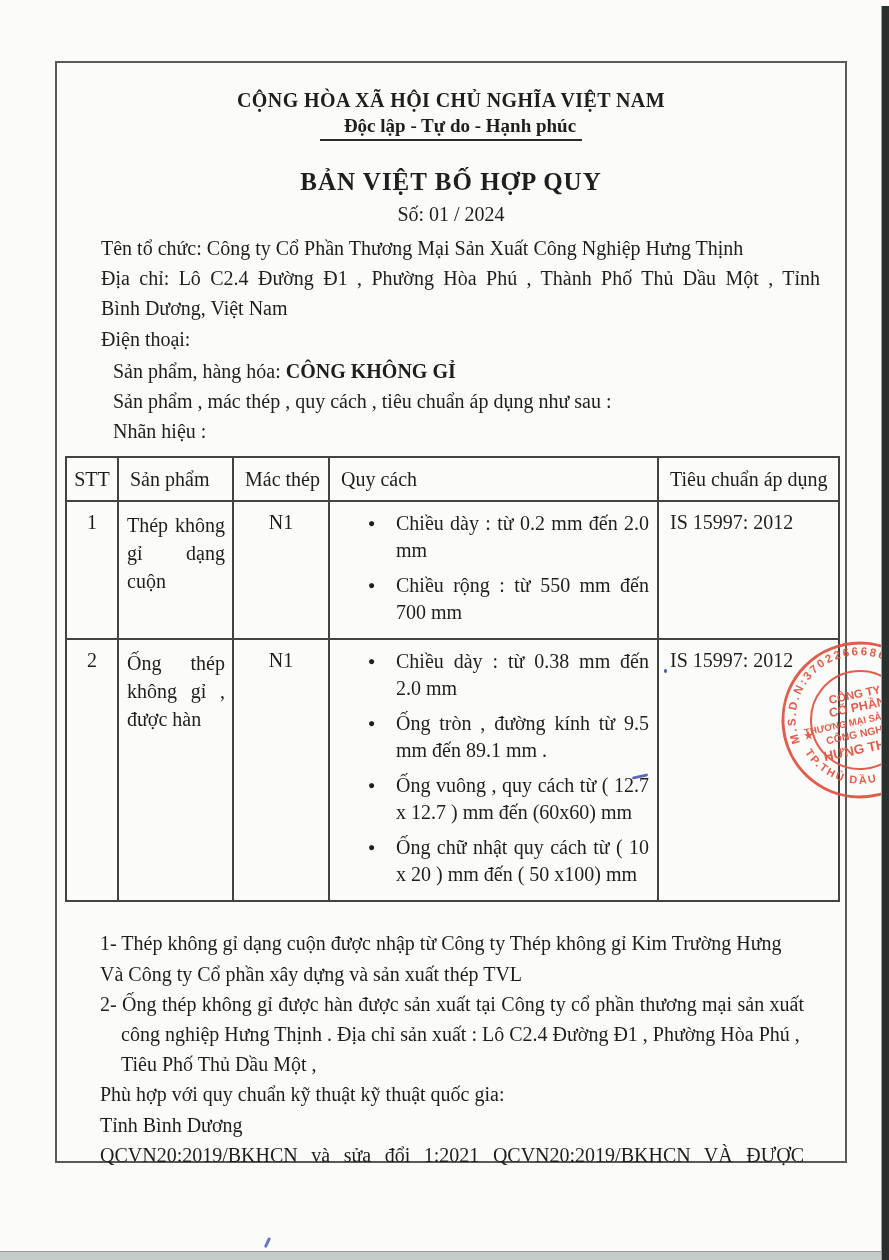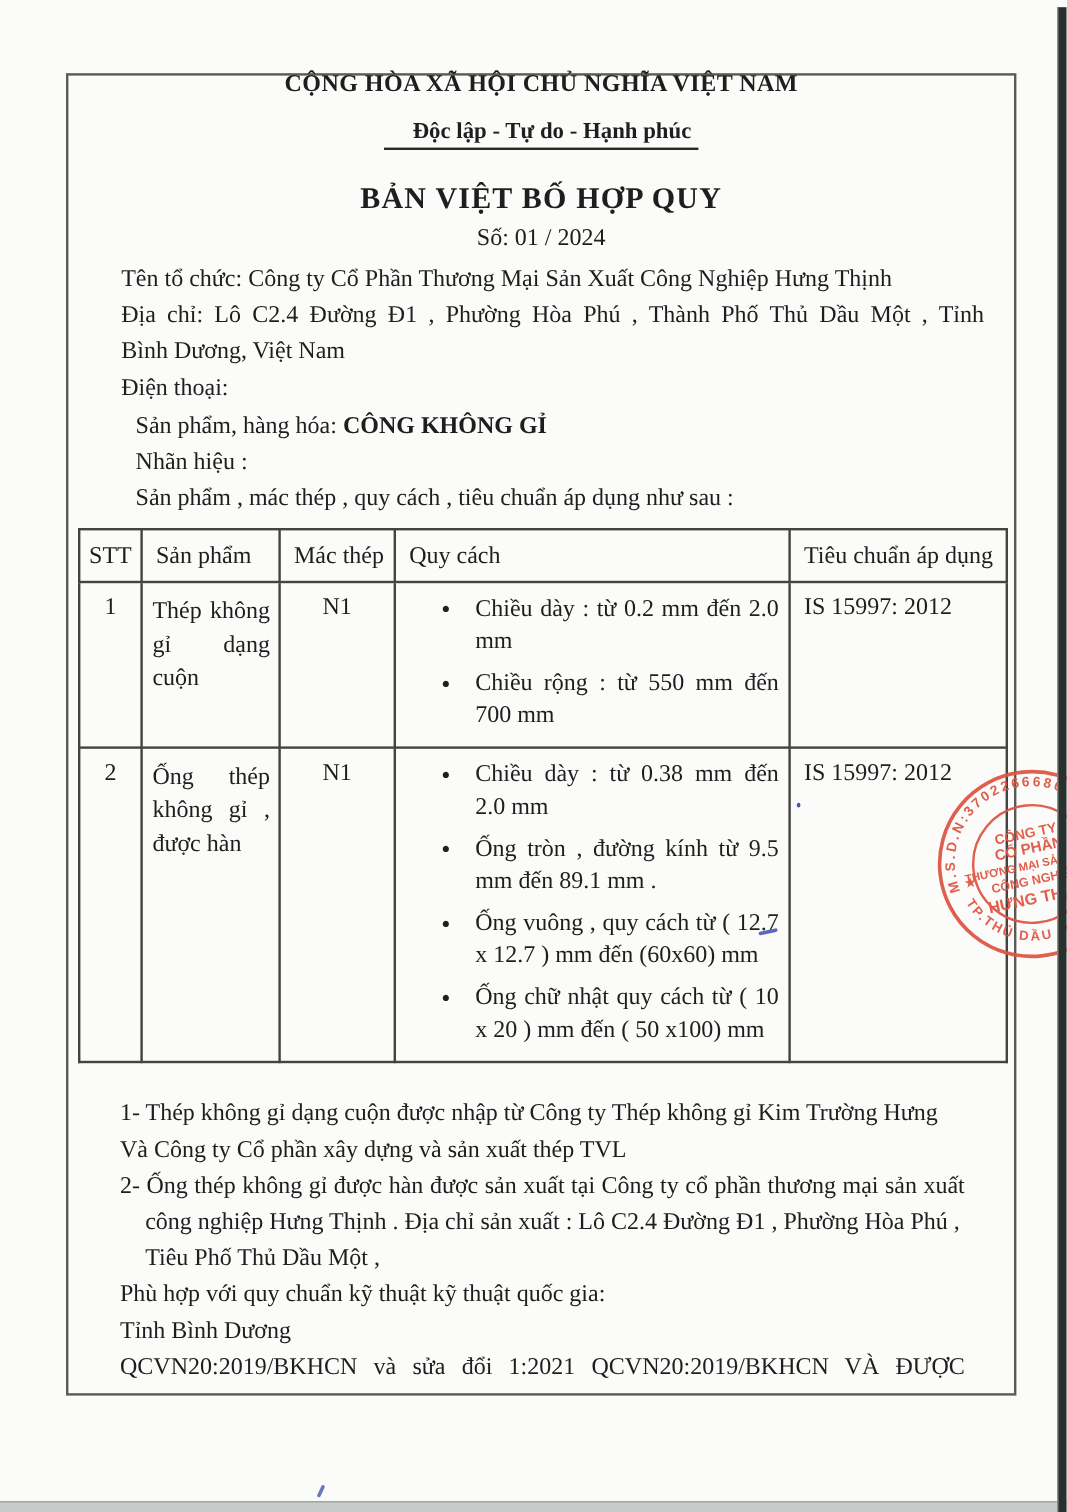--- a/index.html
+++ b/index.html
@@ -7,24 +7,24 @@
   .page {
     position:relative; width:889px; height:1260px;
     background:#fbfbf9; overflow:hidden;
     font-family:"Liberation Serif","DejaVu Serif",serif;
     color:#1e1e1e;
   }
   .frame {
     position:absolute; left:55px; top:61px; width:792px; height:1102px;
     border:2px solid #5a5a58;
   }
-  .content { position:absolute; left:55px; top:46px; width:792px; }
+  .content { position:absolute; left:55px; top:76px; width:792px; }
 
   .nat-header { margin-top:13px; text-align:center; font-weight:bold; font-size:20px; letter-spacing:.4px; }
-  .motto { margin-top:17px; text-align:center; }
+  .motto { margin-top:3px; text-align:center; }
   .motto-text { display:inline-block; font-weight:bold; font-size:19px; padding:0 6px 2px 24px; border-bottom:2.5px solid #2a2a2a; }
   .doc-title { margin-top:27px; text-align:center; font-weight:bold; font-size:25px; letter-spacing:1px; }
   .doc-number { margin-top:7px; text-align:center; font-size:20px; }
 
   .info-block { margin:7px 27px 0 46px; font-size:20px; line-height:30.2px; }
   .product-block { margin:2px 27px 0 58px; font-size:20px; line-height:30.2px; }
   .jl { text-align:justify; text-align-last:justify; }
 
   table.doc-table {
     margin:10px 0 0 10px; border-collapse:collapse; table-layout:fixed;
@@ -74,22 +74,22 @@
 
     <div class="info-block">
       <div>Tên tổ chức: Công ty Cổ Phần Thương Mại Sản Xuất Công Nghiệp Hưng Thịnh</div>
       <div class="jl">Địa chỉ: Lô C2.4 Đường Đ1 , Phường Hòa Phú , Thành Phố Thủ Dầu Một , Tỉnh</div>
       <div>Bình Dương, Việt Nam</div>
       <div>Điện thoại:</div>
     </div>
 
     <div class="product-block">
       <div><span>Sản phẩm, hàng hóa: </span><b>CÔNG KHÔNG GỈ</b></div>
+      <div>Sản phẩm , mác thép , quy cách , tiêu chuẩn áp dụng như sau :</div>
       <div>Nhãn hiệu :</div>
-      <div>Sản phẩm , mác thép , quy cách , tiêu chuẩn áp dụng như sau :</div>
     </div>
 
     <table class="doc-table">
       <colgroup>
         <col style="width:52px">
           <col style="width:115px">
           <col style="width:96px">
           <col style="width:329px">
           <col style="width:181px">
       </colgroup>

